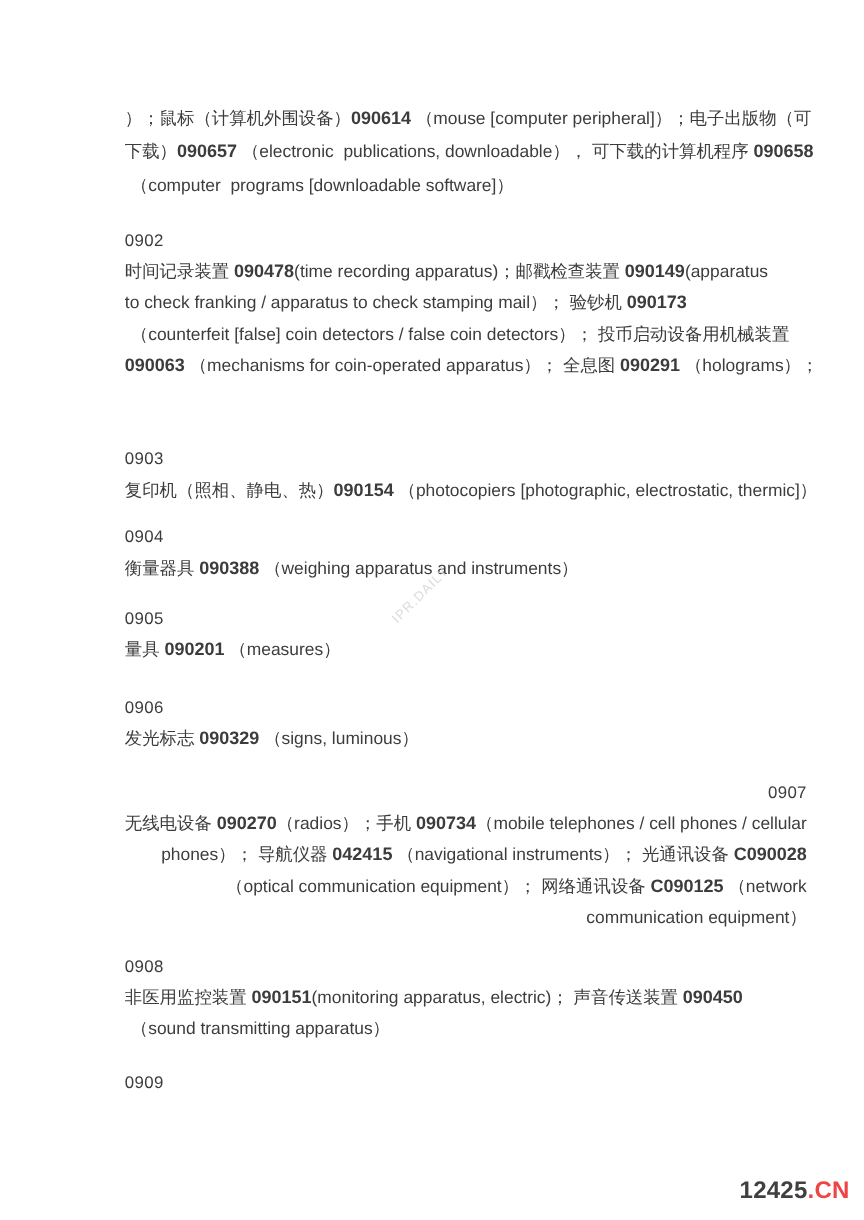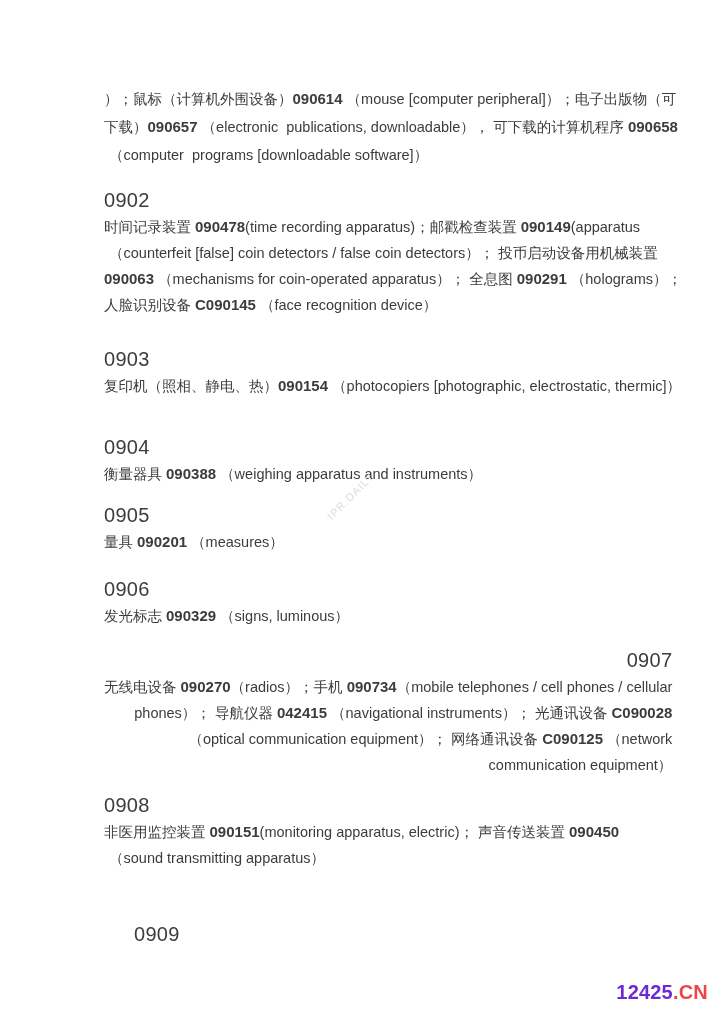--- a/index.html
+++ b/index.html
@@ -8,21 +8,21 @@
     width:720px;height:1017px;
     background:#ffffff;
     overflow:hidden;
     font-family:"Liberation Sans","DejaVu Sans",sans-serif;
     color:#3c3c3c;
   }
   .block{position:absolute;left:104px;}
   .line{white-space:pre;font-size:14.5px;line-height:26px;}
   .intro .line{line-height:28px;}
   .line.paren-indent{padding-left:5px;}
-  .sec-heading{font-size:20px;line-height:28px;letter-spacing:0.3px;}
+  .sec-heading{font-size:14px;line-height:28px;letter-spacing:0.3px;}
   .code{font-weight:700;font-size:15px;}
   .watermark{
     position:absolute;left:320px;top:490px;
     transform:rotate(-45deg);
     transform-origin:center center;
     font-size:11px;letter-spacing:1px;
     user-select:none;
   }
   .footer-logo{
     position:absolute;top:981px;right:12px;
@@ -37,25 +37,25 @@
 
   <div id="doc-content">
       <div class="block intro" style="top: 85px;">
         <div class="line">）；鼠标（计算机外围设备）<span class="code">090614</span> （mouse [computer peripheral]）；电子出版物（可</div>
         <div class="line">下载）<span class="code">090657</span> （electronic  publications, downloadable）， 可下载的计算机程序 <span class="code">090658</span></div>
         <div class="line paren-indent">（computer  programs [downloadable software]）</div>
       </div>
       <div class="block section" style="top: 186px;">
         <div class="sec-heading">0902</div>
         <div class="line">时间记录装置 <span class="code">090478</span>(time recording apparatus)；邮戳检查装置 <span class="code">090149</span>(apparatus</div>
+        <div class="line">to check franking / apparatus to check stamping mail）； 验钞机 <span class="code">090173</span></div>
         <div class="line paren-indent">（counterfeit [false] coin detectors / false coin detectors）； 投币启动设备用机械装置</div>
         <div class="line"><span class="code">090063</span> （mechanisms for coin-operated apparatus）； 全息图 <span class="code">090291</span> （holograms）；</div>
-        <div class="line">人脸识别设备 <span class="code">C090145</span> （face recognition device）</div>
       </div>
-      <div class="block section" style="top: 345px;">
+      <div class="block section" style="top: 368px;">
         <div class="sec-heading">0903</div>
         <div class="line">复印机（照相、静电、热）<span class="code">090154</span> （photocopiers [photographic, electrostatic, thermic]）</div>
       </div>
       <div class="block section" style="top: 433px;">
         <div class="sec-heading">0904</div>
         <div class="line">衡量器具 <span class="code">090388</span> （weighing apparatus and instruments）</div>
       </div>
       <div class="block section" style="top: 501px;">
         <div class="sec-heading">0905</div>
         <div class="line">量具 <span class="code">090201</span> （measures）</div>
@@ -69,24 +69,24 @@
         <div class="line">无线电设备 <span class="code">090270</span>（radios）；手机 <span class="code">090734</span>（mobile telephones / cell phones / cellular</div>
         <div class="line">phones）； 导航仪器 <span class="code">042415</span> （navigational instruments）； 光通讯设备 <span class="code">C090028</span></div>
         <div class="line paren-indent">（optical communication equipment）； 网络通讯设备 <span class="code">C090125</span> （network</div>
         <div class="line">communication equipment）</div>
       </div>
       <div class="block section" style="top: 791px;">
         <div class="sec-heading">0908</div>
         <div class="line">非医用监控装置 <span class="code">090151</span>(monitoring apparatus, electric)； 声音传送装置 <span class="code">090450</span></div>
         <div class="line paren-indent">（sound transmitting apparatus）</div>
       </div>
-      <div class="block section" style="top: 920px; margin-left: 30px;">
+      <div class="block section" style="top: 888px;">
         <div class="sec-heading">0909</div>
       </div>
     </div>
 
   <div class="watermark" style="color: rgb(220, 220, 220);">IPR.DAILY</div>
 
   <div class="footer-logo">
-    <span class="logo-main" style="color: #6d28d9;">12425</span><span class="logo-suffix" style="color: #ef4444;">.CN</span>
+    <span class="logo-main" style="color: #404040;">12425</span><span class="logo-suffix" style="color: #ef4444;">.CN</span>
   </div>
 
 </div>
 
 </body></html>

